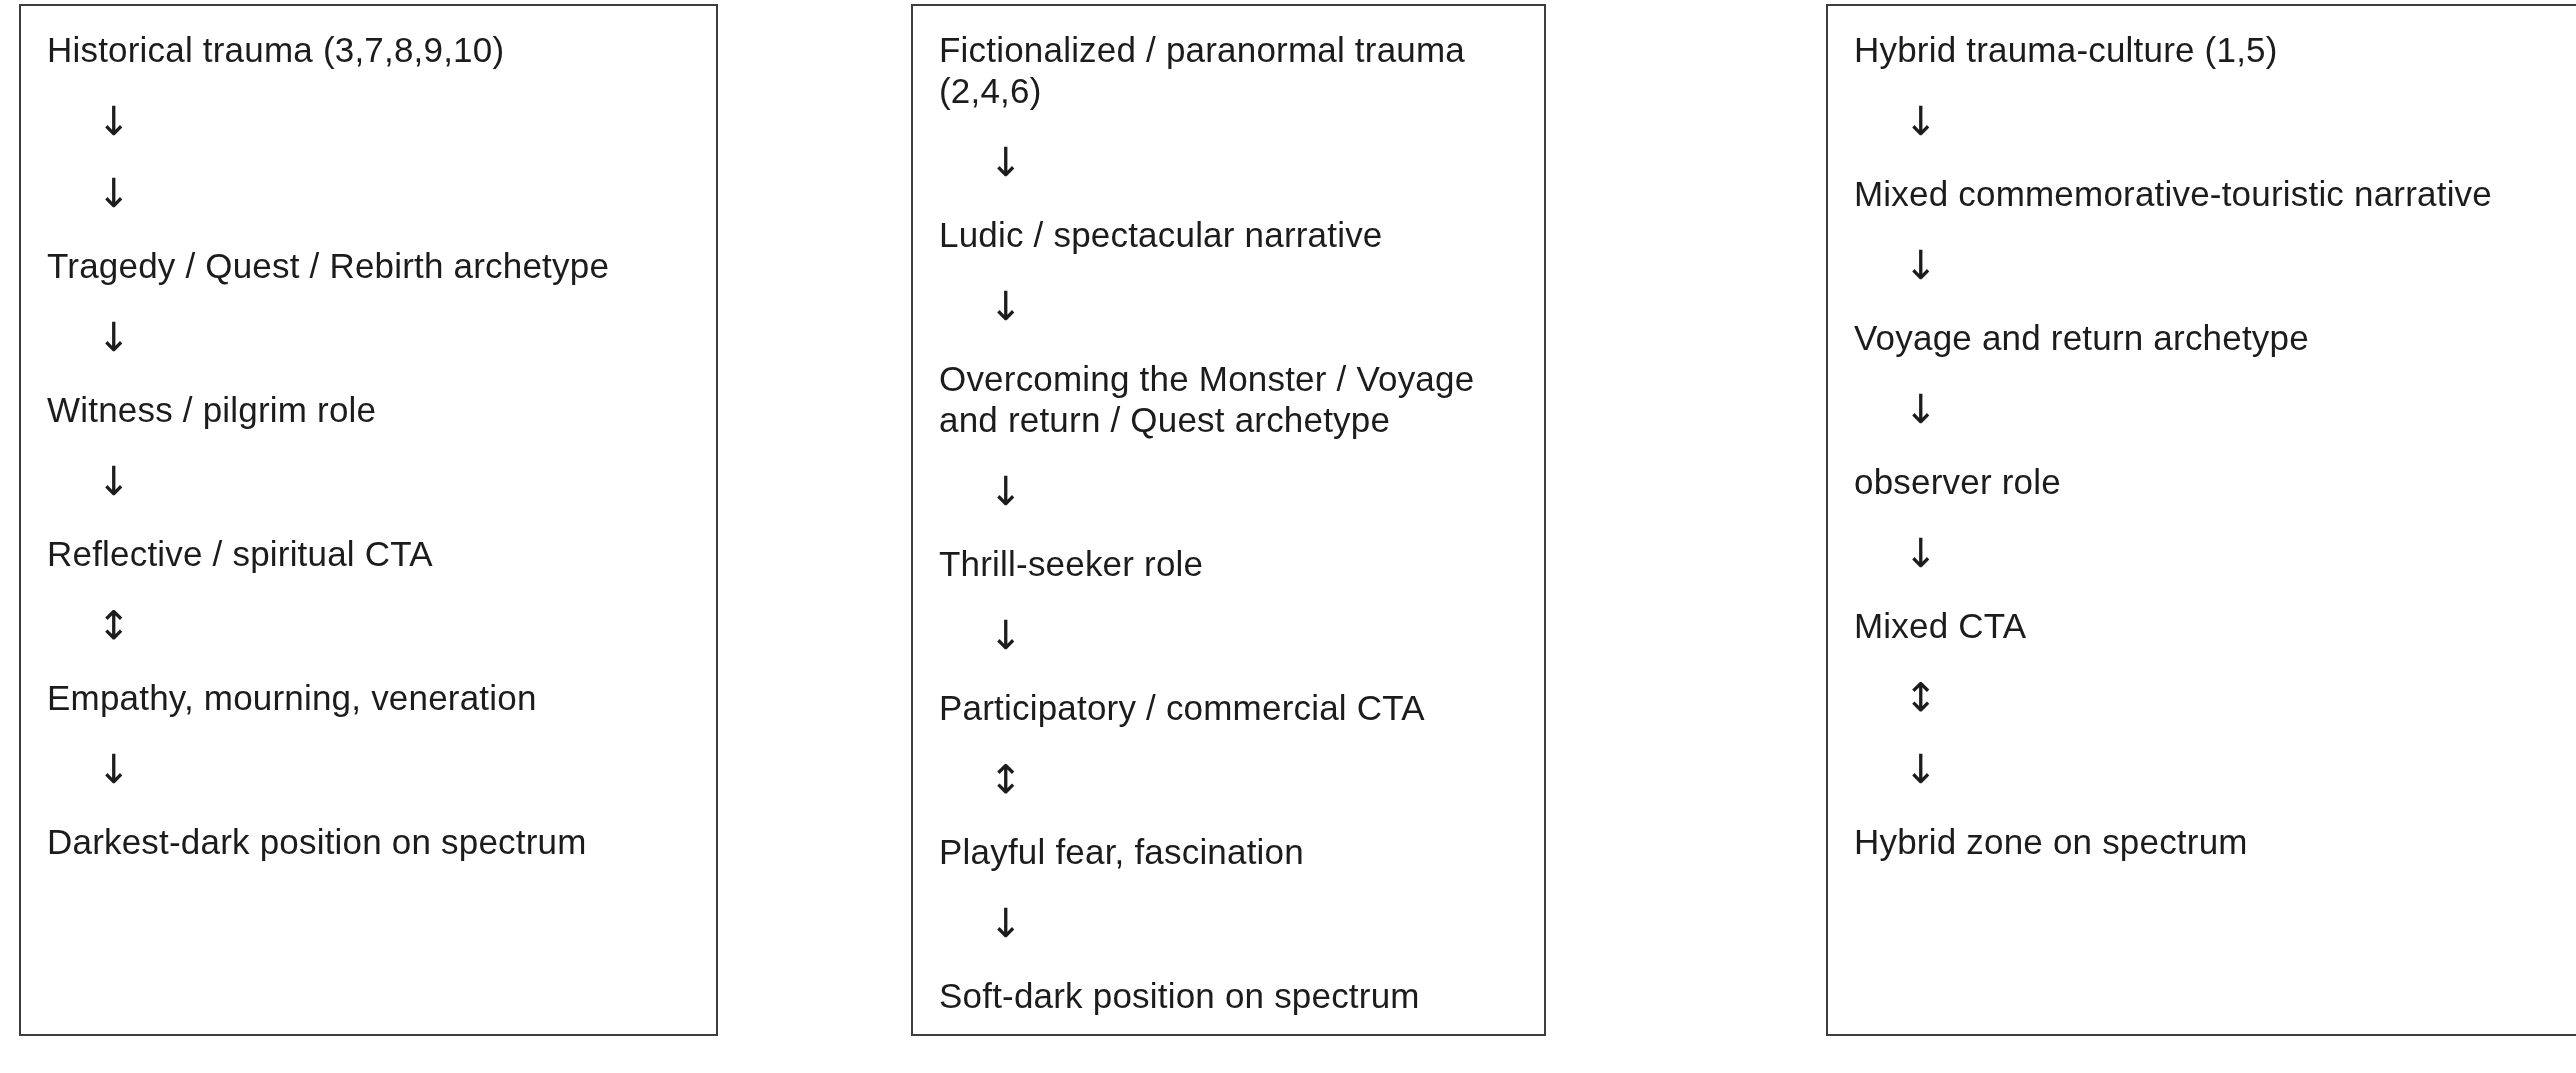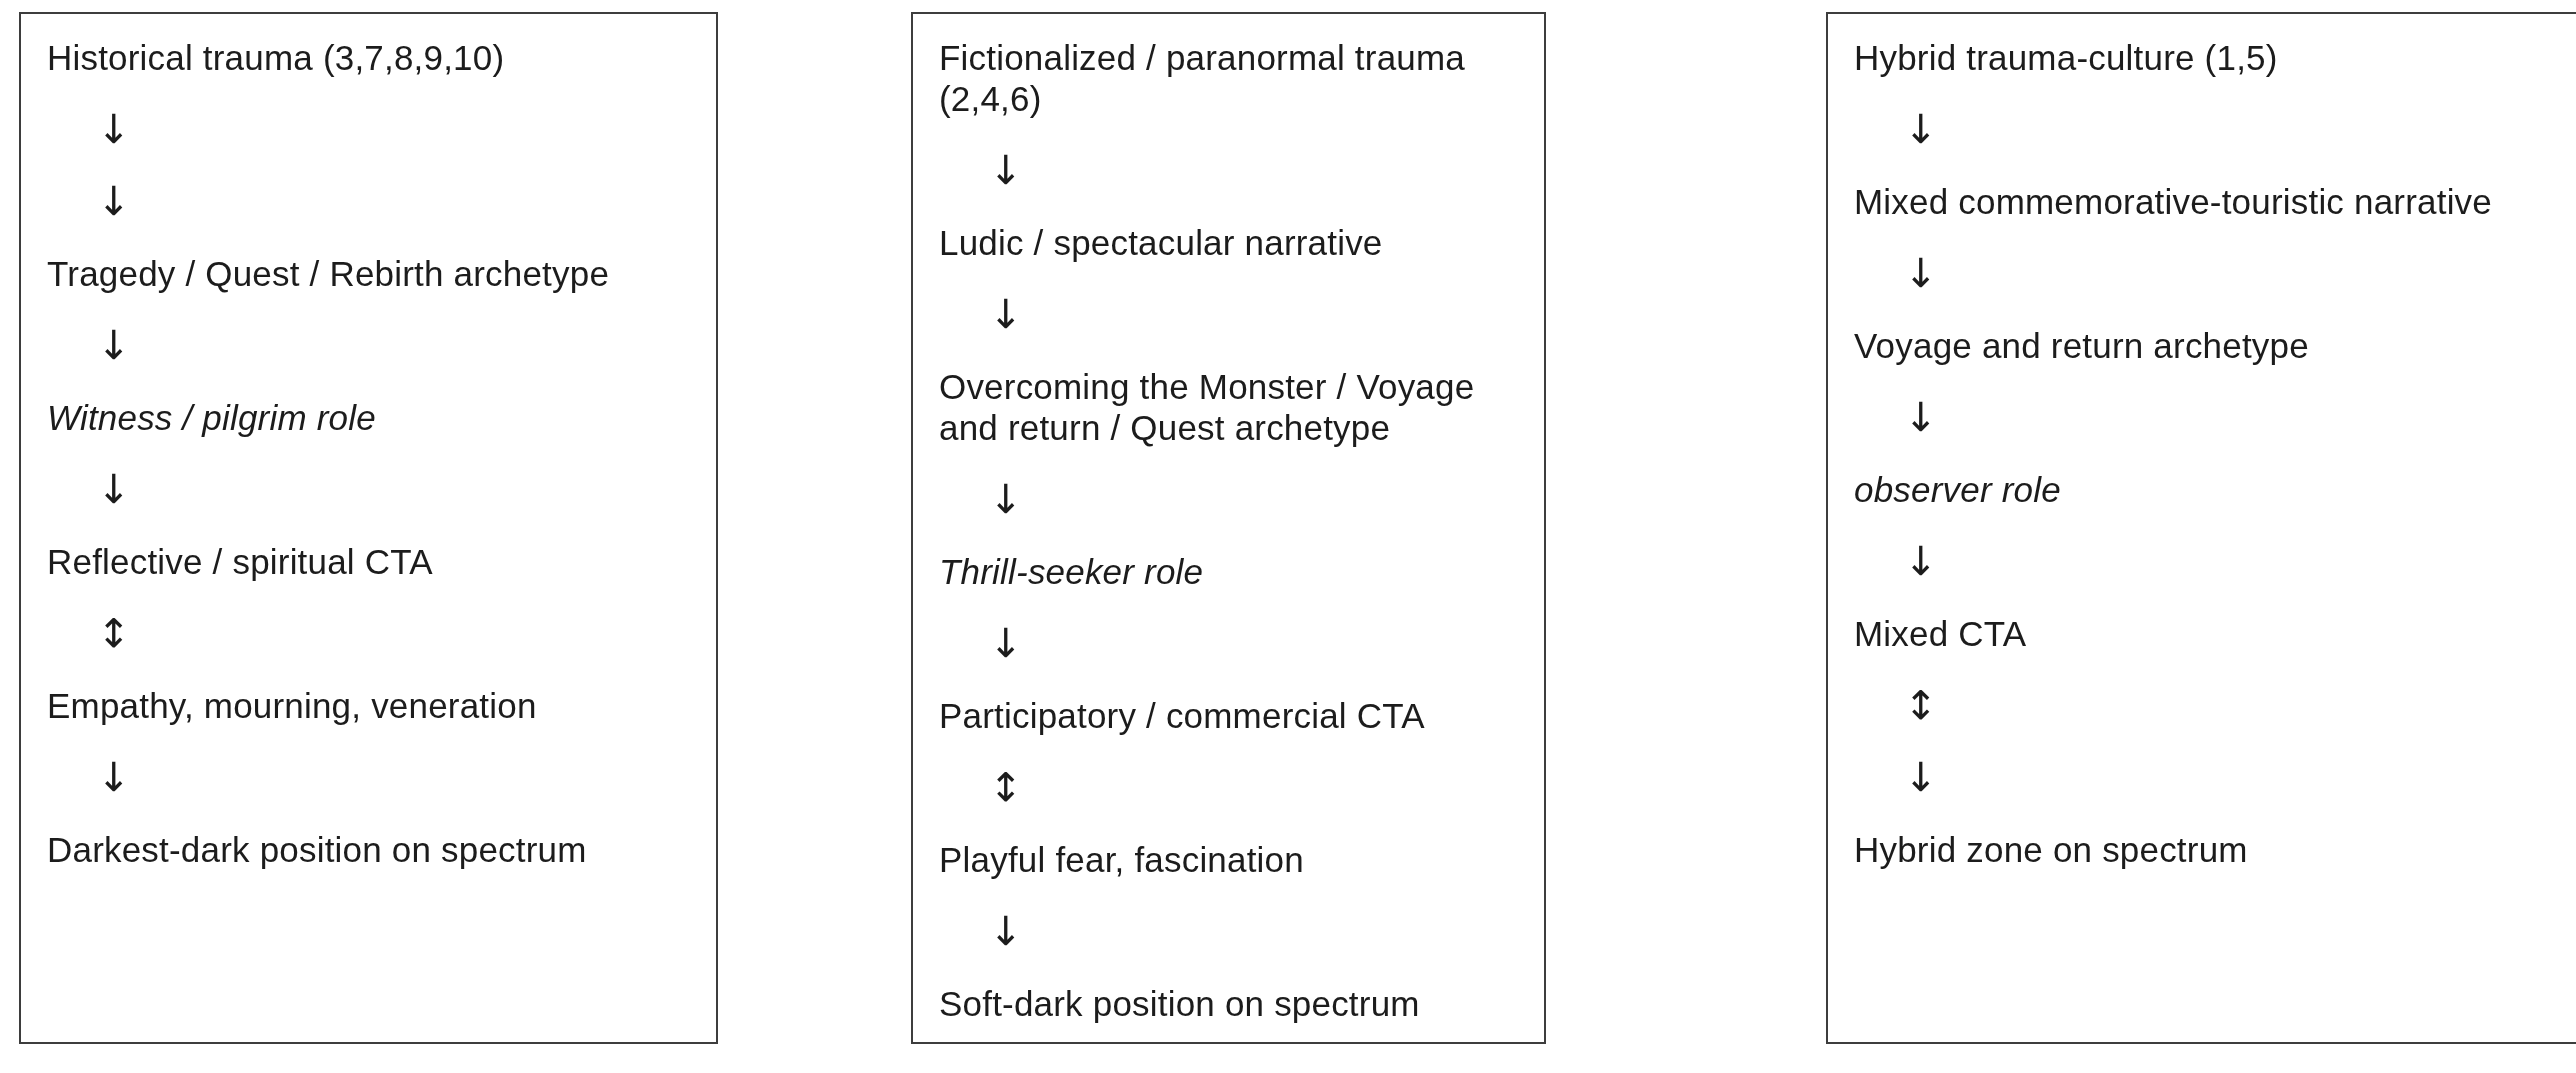--- a/index.html
+++ b/index.html
@@ -10,21 +10,21 @@
   .diagram {
     position: relative;
     width: 2576px;
     height: 1074px;
     background: #ffffff;
     font-family: "Liberation Sans", sans-serif;
     color: #1c1c1c;
   }
   .box {
     position: absolute;
-    top: 12px;
+    top: 4px;
     height: 1032px;
     box-sizing: border-box;
     border: 2.6px solid #3d3d3d;
     background: #ffffff;
     padding: 22.6px 26px 0 26px;
     overflow: hidden;
   }
   .box-1 { left: 19px;   width: 699px; }
   .box-2 { left: 911px; width: 635px; }
   .box-3 { left: 1826px; width: 757px; }
@@ -36,21 +36,20 @@
     white-space: normal;
   }
   .arrow {
     font-family: "DejaVu Sans", sans-serif;
     font-size: 40px;
     line-height: 41px;
     padding-left: 50px;
     letter-spacing: 0;
   }
   .role {
-    font-style: italic;
   }
 </style>
 </head>
 <body>
 
 <div class="diagram">
 
   <div class="box box-1">
     <div class="row">Historical trauma (3,7,8,9,10)</div>
     <div class="row arrow">↓</div>

